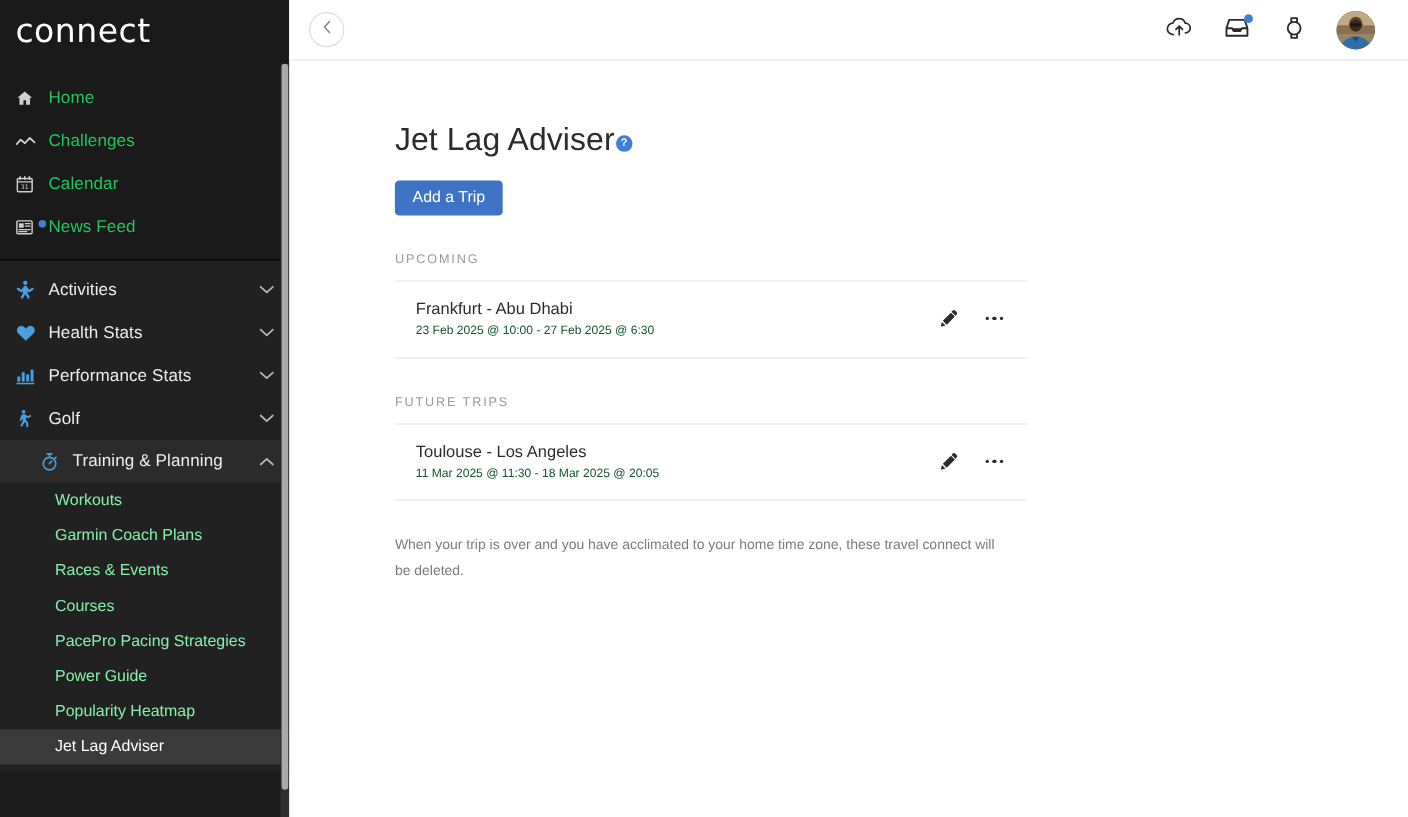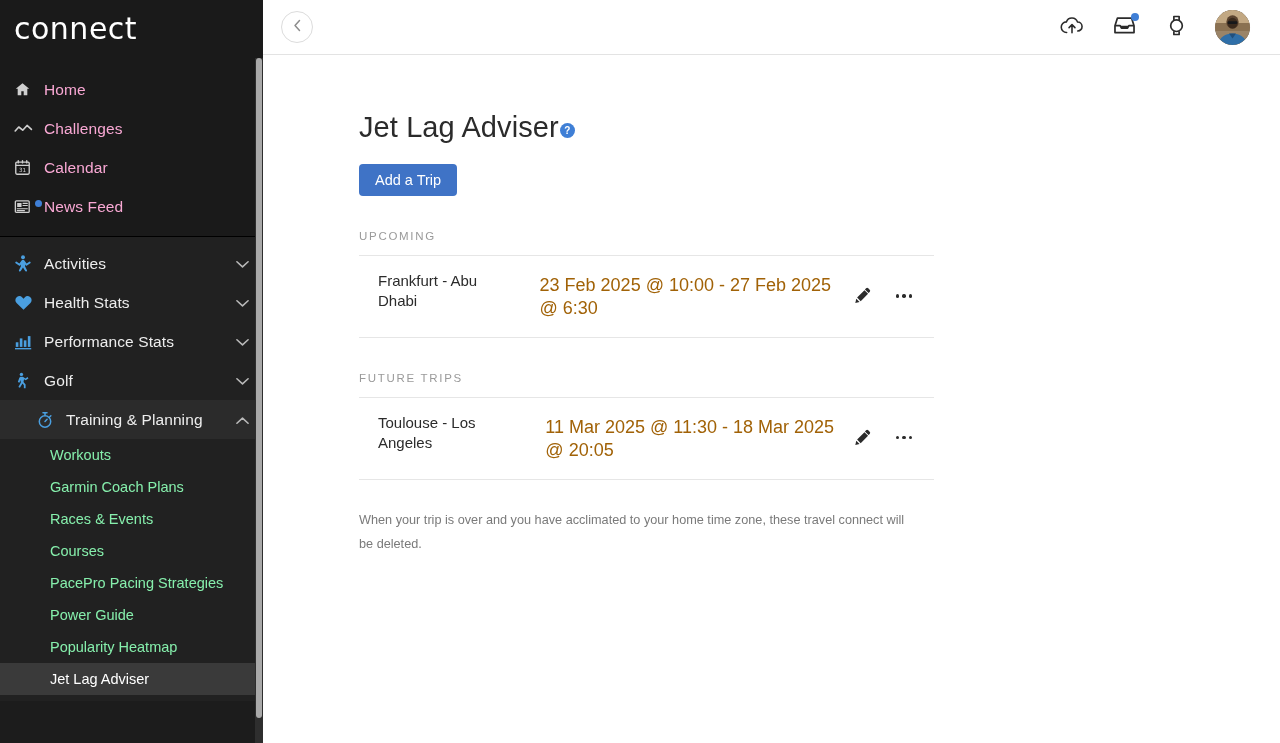--- a/index.html
+++ b/index.html
@@ -62,21 +62,21 @@
   }
   .nav-row .ico {
     width: 30px;
     flex: 0 0 30px;
     display: flex;
     align-items: center;
     justify-content: flex-start;
     position: relative;
   }
   .nav-row .label {
-    color: #f9a8d4;
+    color: #22c55e;
     font-size: 15.5px;
     font-weight: 400;
     white-space: nowrap;
     letter-spacing: 0.1px;
   }
   .nav-row .chev {
     margin-left: auto;
     color: #b9b9b9;
   }
 
@@ -246,32 +246,31 @@
     text-transform: uppercase;
     padding-bottom: 13px;
   }
   .trip-list { border-top: 1px solid #e6e6e6; }
   .trip-row {
     display: flex;
     align-items: center;
     border-bottom: 1px solid #e6e6e6;
     padding: 15px 0 16px 19px;
   }
-  .trip-text { display: flex; flex-direction: row; }
+  .trip-text { display: flex; flex-direction: column; }
   .trip-title {
     font-size: 15px;
     color: #2b2b2b;
     line-height: 1.35;
   }
   .trip-dates {
-    font-size: 18px;
-    color: #a16207;
+    font-size: 11px;
+    color: #14532d;
     margin-top: 3px;
     line-height: 1.3;
-    margin-left: 36px;
   }
   .trip-actions {
     margin-left: auto;
     display: flex;
     align-items: center;
     gap: 22px;
     padding-right: 20px;
   }
   .act-icon { cursor: pointer; display: flex; align-items: center; justify-content: center; width: 20px; height: 22px; }
 

